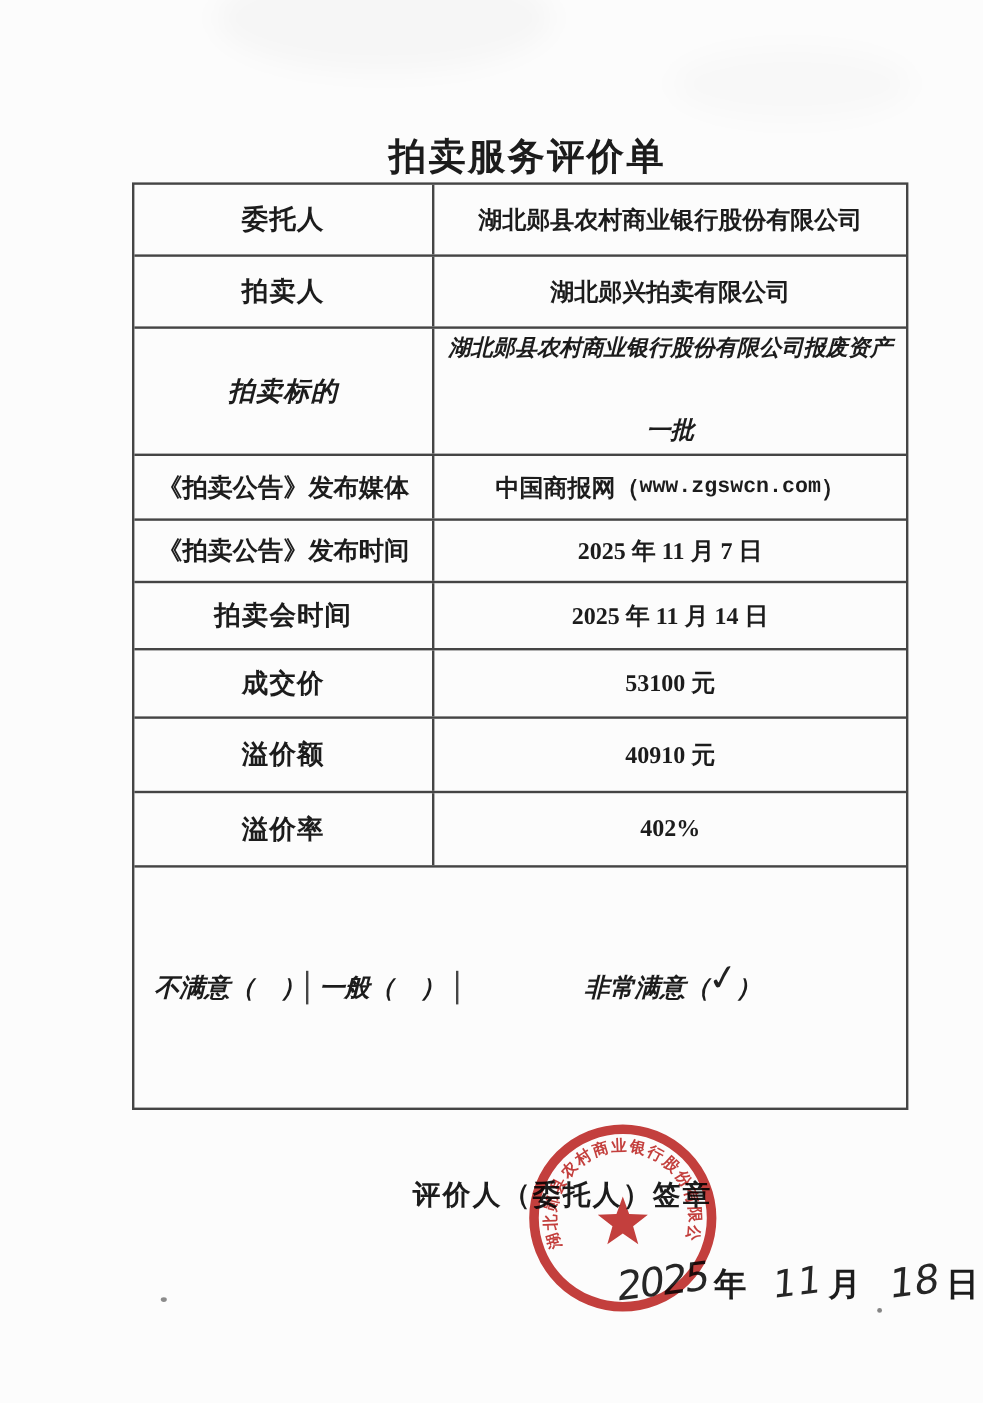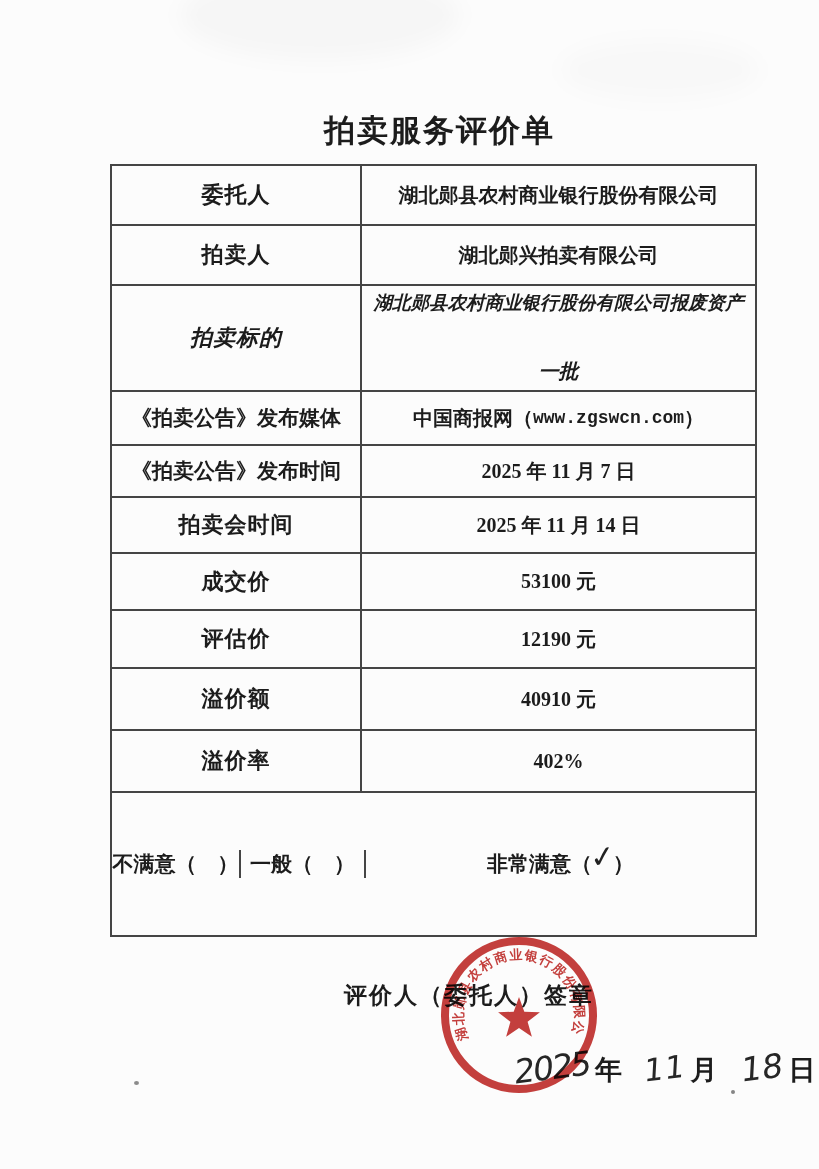--- a/index.html
+++ b/index.html
@@ -15,21 +15,21 @@
 
   .doc-title{
     position:absolute;top:110px;left:0;width:100%;
     text-align:center;transform:translateX(30px);
     font-size:31px;font-weight:700;letter-spacing:2px;
   }
 
   .eval-table{
     position:absolute;left:110px;top:152px;width:647px;height:773px;
     border:2px solid #454545;box-sizing:border-box;
-    display:flex;flex-direction:column;margin-top:12px;
+    display:flex;flex-direction:column;
   }
   .t-row{display:flex;border-bottom:2px solid #454545;box-sizing:border-box;}
   .t-row:last-child{border-bottom:none;flex:1;}
   .t-label{
     width:250px;flex:0 0 250px;border-right:2px solid #454545;box-sizing:border-box;
     display:flex;align-items:center;justify-content:center;
     font-size:22px;font-weight:700;letter-spacing:1px;text-align:center;
   }
   .t-label.small{font-size:21px;letter-spacing:0;}
   .t-value{
@@ -123,37 +123,33 @@
   <div class="t-row" style="flex:0 0 56px;">
     <div class="t-label">拍卖会时间</div>
     <div class="t-value">2025 年 11 月 14 日</div>
   </div>
 
   <div class="t-row" style="flex:0 0 57px;">
     <div class="t-label">成交价</div>
     <div class="t-value">53100 元</div>
   </div>
 
-  <div class="t-row" style="flex:0 0 58px;">
-    <div class="t-label">评估价</div>
-    <div class="t-value">12190 元</div>
-  </div>
 
   <div class="t-row" style="flex:0 0 62px;">
     <div class="t-label">溢价额</div>
     <div class="t-value">40910 元</div>
   </div>
 
   <div class="t-row" style="flex:0 0 62px;">
     <div class="t-label">溢价率</div>
     <div class="t-value">402%</div>
   </div>
 
   <div class="t-row">
-    <div class="t-value" style="padding:0;">
+    <div class="t-value" style="padding:16px;font-style:italic;">
       <div class="opt-cell opt-1">不满意（　）</div>
       <div class="opt-cell opt-2">一般（　）</div>
       <div class="opt-cell opt-3">
         <span>非常满意（</span>
           <span class="checkmark">✓</span>
           <span>）</span>
       </div>
     </div>
   </div>
 </div>

